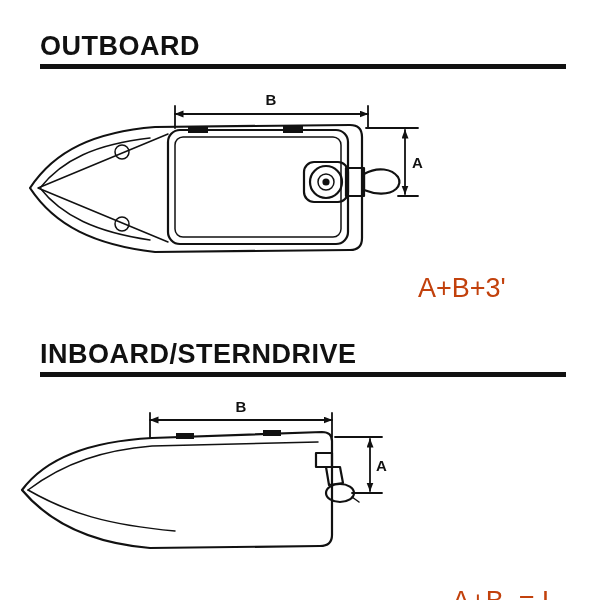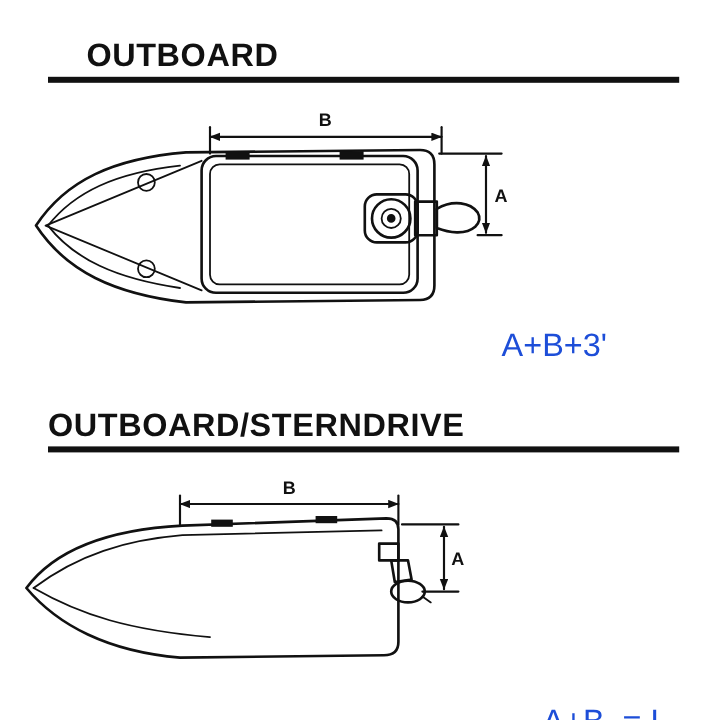--- a/index.html
+++ b/index.html
@@ -9,28 +9,28 @@
   .title { position:absolute; left:40px; font-size:27px; font-weight:800; letter-spacing:.5px; color:#111; line-height:1.1; }
   .rule { position:absolute; left:40px; width:526px; height:5px; background:#111; }
   .draw { position:absolute; left:0; }
   svg path, svg line, svg rect, svg circle, svg ellipse { fill:none; stroke:#111; stroke-width:2.2; stroke-linecap:round; stroke-linejoin:round; }
   svg .thin { stroke-width:1.5; }
   svg .dim line { stroke-width:1.8; }
   svg text { font-family:"Liberation Sans", sans-serif; font-weight:bold; font-size:15px; fill:#111; stroke:none; }
   svg .tab { fill:#111; stroke:none; }
   svg .filled { fill:#111; }
   svg marker path { fill:#111; stroke:none; }
-  .formula { position:absolute; font-size:27px; line-height:34px; color:#1d4ed8; white-space:pre;text-align:center; }
+  .formula { position:absolute; font-size:27px; line-height:34px; color:#c2410c; white-space:pre;text-align:center; }
 </style>
 </head>
 <body>
 
 <div class="page">
 
-  <div class="title" style="top:32px;margin-left:32px;">OUTBOARD</div>
+  <div class="title" style="top:32px;">OUTBOARD</div>
   <div class="rule" style="top:64px;"></div>
 
   <svg class="draw" style="top:72px;" width="600" height="252" viewBox="0 0 600 252">
     <defs>
       <marker id="ah1" markerWidth="10" markerHeight="8" refX="8.5" refY="3.5" orient="auto-start-reverse" markerUnits="userSpaceOnUse">
         <path d="M0,0 L9,3.5 L0,7 Z"></path>
       </marker>
     </defs>
 
     <g class="dim">
@@ -67,21 +67,21 @@
       <line x1="398" y1="124" x2="418" y2="124"></line>
       <line x1="405" y1="58" x2="405" y2="122" marker-start="url(#ah1)" marker-end="url(#ah1)"></line>
       <text x="412" y="96">A</text>
     </g>
   </svg>
 
   <div class="formula" style="left:418px; top:203px;">
     <div>A+B+3'</div>
   </div>
 
-  <div class="title" style="top:340px;">OUTBOARD/STERNDRIVE</div>
+  <div class="title" style="top:340px;">INBOARD/STERNDRIVE</div>
   <div class="rule" style="top:372px;"></div>
 
   <svg class="draw" style="top:385px;" width="600" height="195" viewBox="0 0 600 195">
     <defs>
       <marker id="ah2" markerWidth="10" markerHeight="8" refX="8.5" refY="3.5" orient="auto-start-reverse" markerUnits="userSpaceOnUse">
         <path d="M0,0 L9,3.5 L0,7 Z"></path>
       </marker>
     </defs>
 
     <g class="dim">

